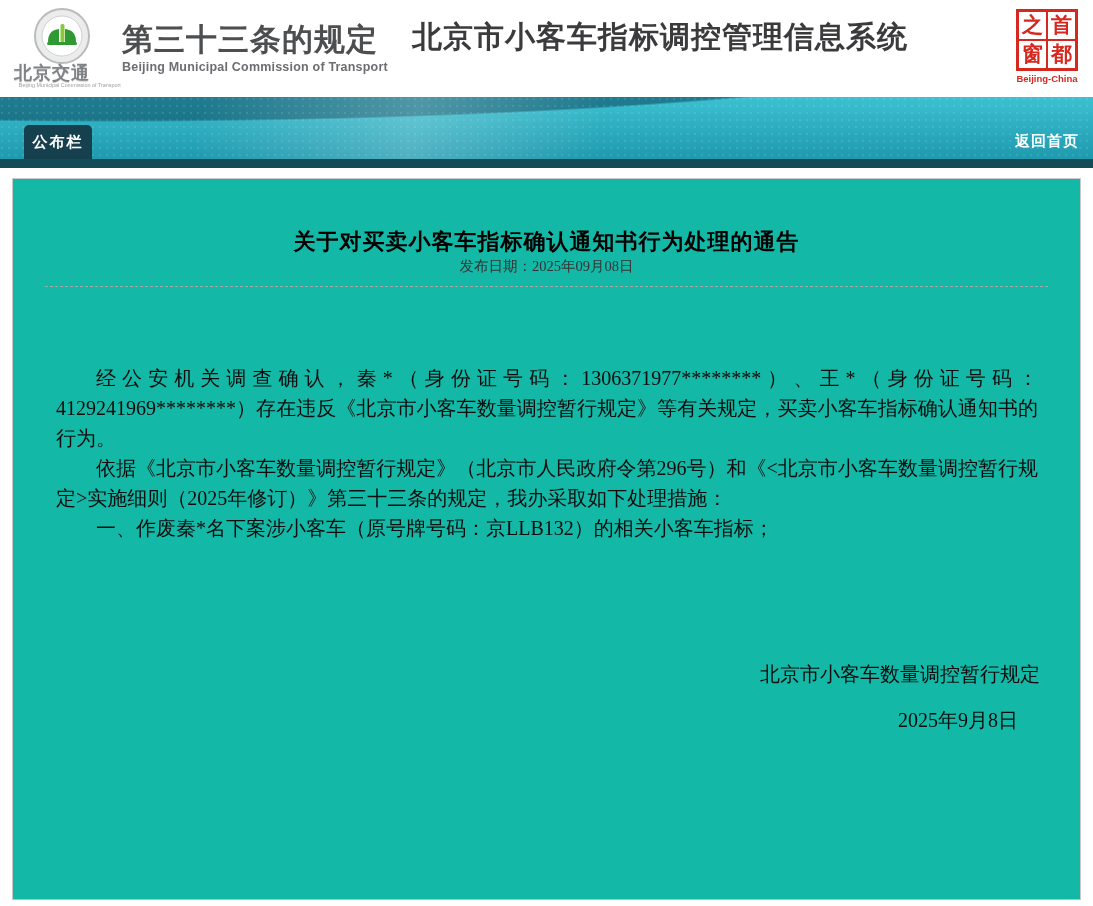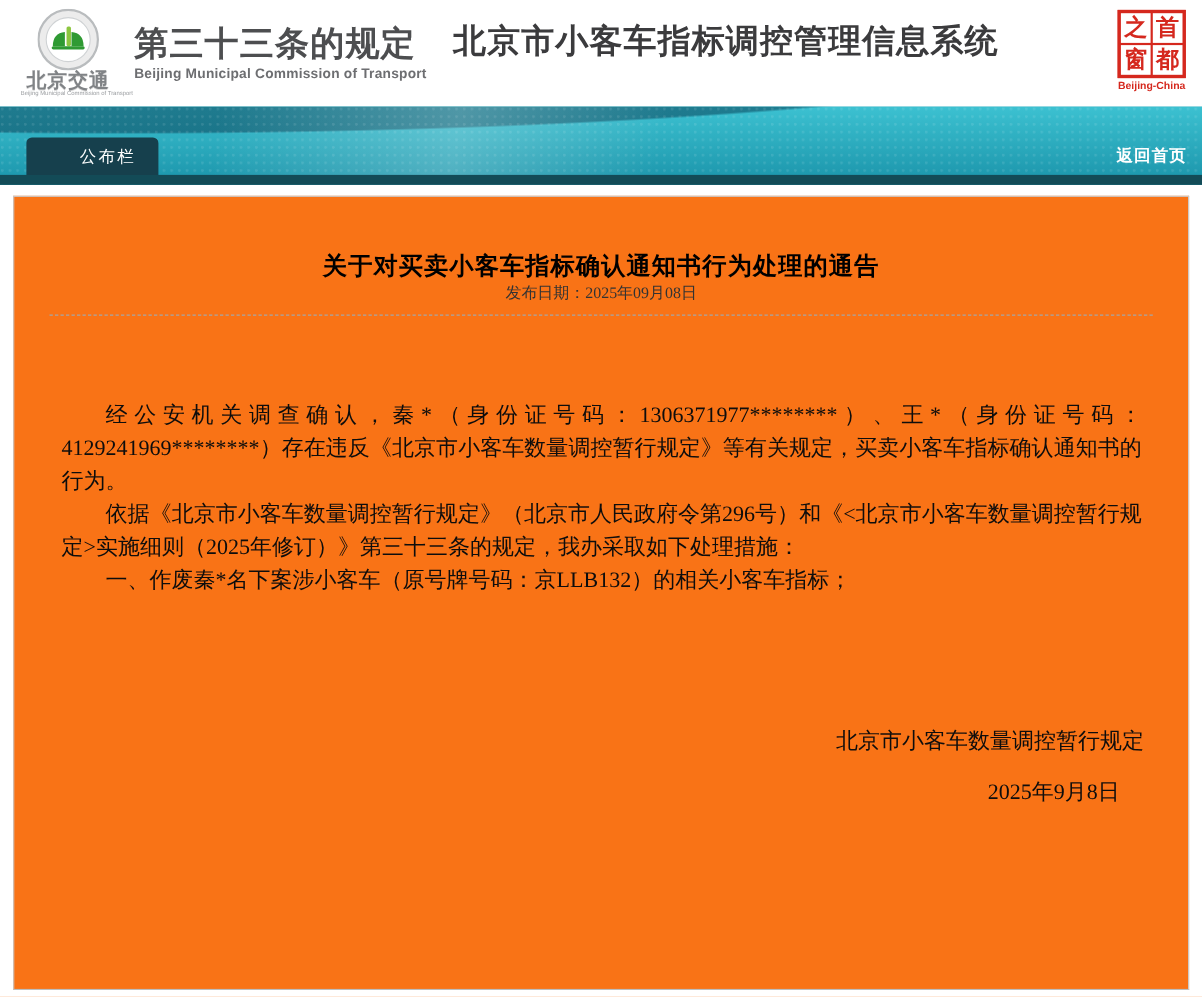--- a/index.html
+++ b/index.html
@@ -17,21 +17,20 @@
     position: relative;
     height: 97px;
     background: #ffffff;
     display: flex;
     align-items: center;
     padding: 0 14px;
     box-sizing: border-box;
   }
   .logo-block {
     width: 96px;
-    text-align: center;
     flex: 0 0 auto;
   }
   .logo-emblem { display: block; margin: 0 auto; }
   .logo-cn {
     font-size: 18px;
     font-weight: bold;
     color: #808386;
     letter-spacing: 1px;
     line-height: 18px;
     text-shadow: 0 1px 0 #d8d8d8;
@@ -120,51 +119,50 @@
   .banner-bottom-bar {
     position: absolute;
     left: 0; right: 0; bottom: 0;
     height: 9px;
     background: #134b57;
   }
   .board-tab {
     position: absolute;
     left: 24px;
     bottom: 9px;
-    width: 92px;
+    width: 68px;
     height: 34px;
     background: #16404d;
     color: #ffffff;
     font-size: 15px;
-    font-weight: normal;
+    font-weight: bold;
     letter-spacing: 2px;
     display: flex;
     align-items: center;
     justify-content: center;
     border-radius: 5px 5px 0 0;
     cursor: pointer;
-    padding-left: 28px;
   }
   .home-link {
     position: absolute;
     right: 14px;
     bottom: 17px;
     color: #ffffff;
     font-size: 15px;
     font-weight: bold;
     letter-spacing: 1px;
     cursor: pointer;
   }
 
   
   .content-box {
     margin: 10px 12px 0 12px;
     height: 722px;
     box-sizing: border-box;
-    background: #f97316;
+    background: #14b8a6;
     border: 1px solid #c9c9c9;
     border-bottom-color: #bdbdbd;
   }
   .notice-title {
     text-align: center;
     margin-top: 48px;
     font-family: "Liberation Serif", "DejaVu Serif", serif;
     font-size: 22px;
     font-weight: bold;
     color: #000000;

